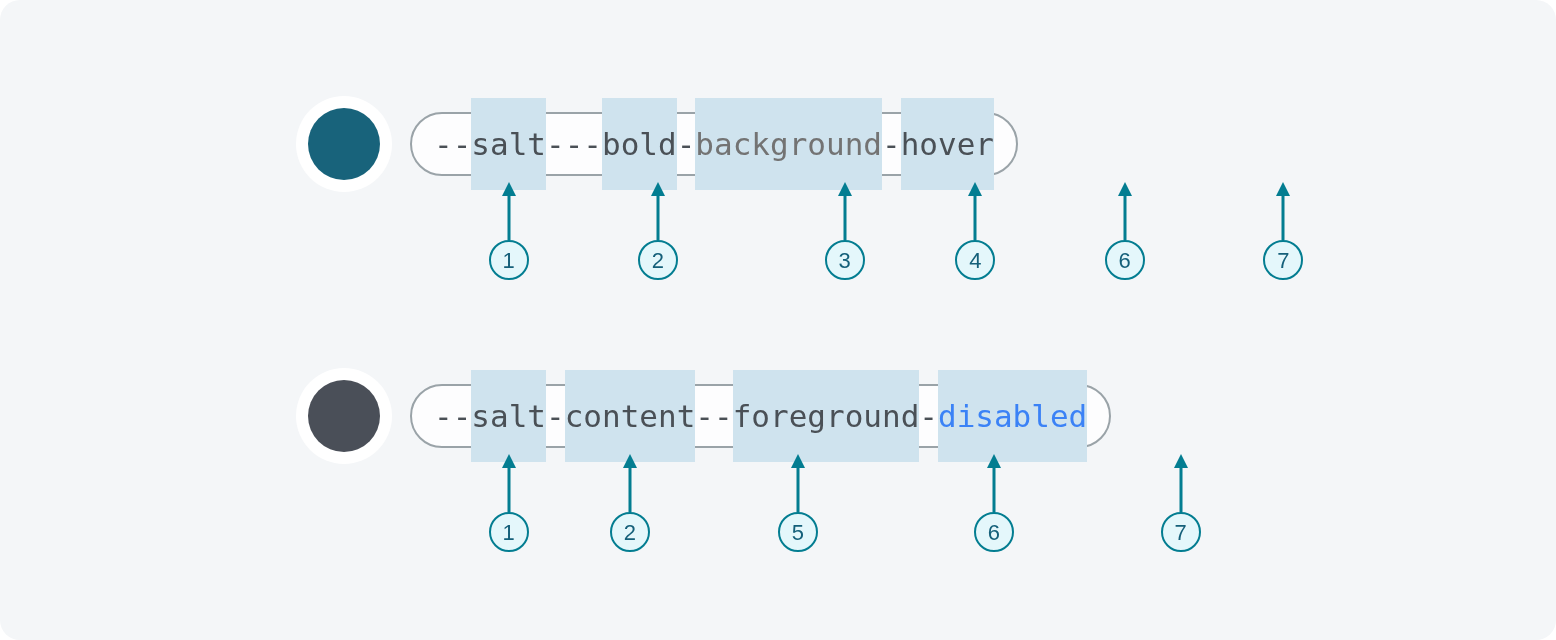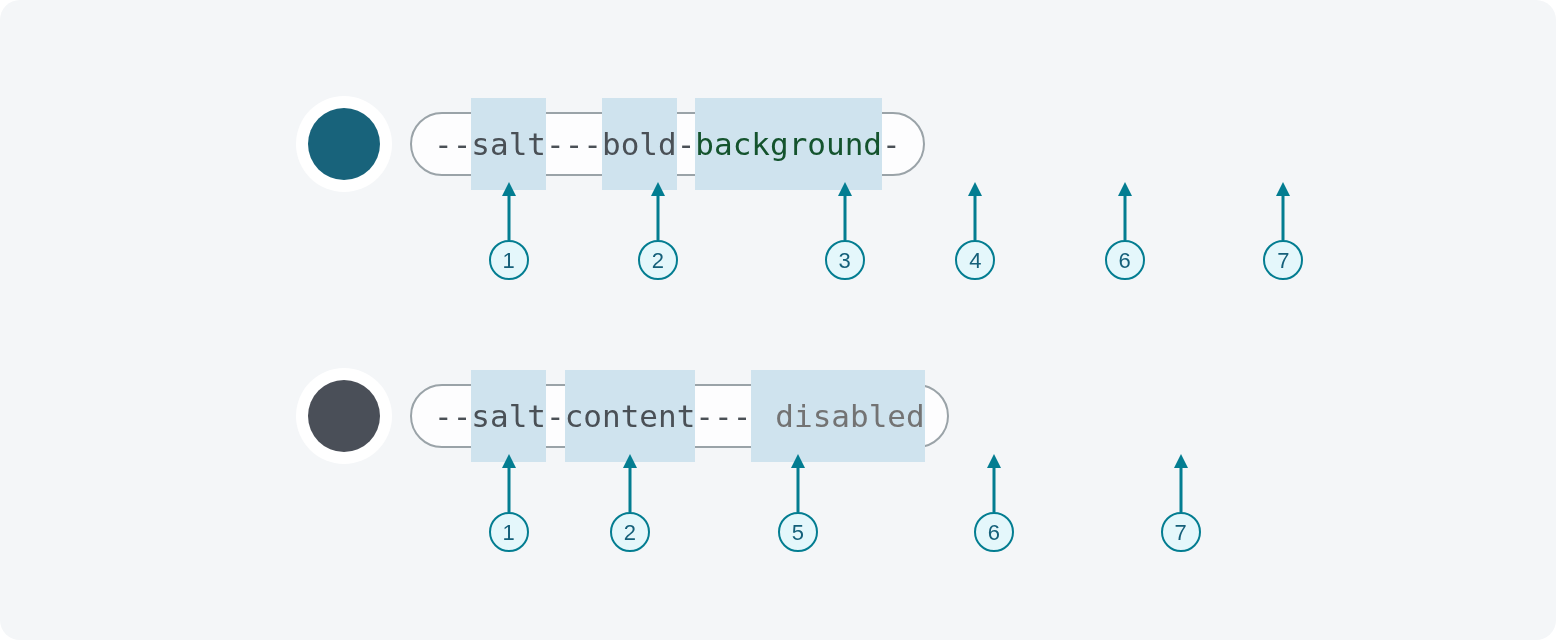--- a/index.html
+++ b/index.html
@@ -137,22 +137,23 @@
 
     <div class="pill" id="pill-1" style="left:410px;">
       <div class="pill-text" id="pill-text-1">
           <span class="dash" style="color: rgb(74, 80, 86);">--</span>
           <span class="seg hl" id="seg-1-0"><span style="color: rgb(74, 80, 86);">salt</span></span>
           <span class="dash" style="color: rgb(74, 80, 86);">-</span>
           <span class="dash" style="color: rgb(74, 80, 86);">-</span>
           <span class="dash" style="color: rgb(74, 80, 86);">-</span>
           <span class="seg hl" id="seg-1-3"><span style="color: rgb(74, 80, 86);">bold</span></span>
           <span class="dash" style="color: rgb(74, 80, 86);">-</span>
-          <span class="seg hl" id="seg-1-4"><span style="color: #14532d;">background</span></span>
-          <span class="dash" style="color: rgb(74, 80, 86);">-</span>
+          <span class="seg hl" id="seg-1-4"><span style="color: #737373;">background</span></span>
+          <span class="dash" style="color: rgb(74, 80, 86);">-</span>
+          <span class="seg hl" id="seg-1-5"><span style="color: rgb(74, 80, 86);">hover</span></span>
         </div>
     </div>
 
     <div id="callouts-1">
         <div class="callout" style="left: 486.656px; top: 86px;">
           <svg class="arrow-svg" width="20" height="58" viewBox="0 0 20 58">
             <line x1="10" y1="58" x2="10" y2="11" stroke="#037d91" stroke-width="3"></line>
             <polygon points="10,0 17,14 3,14" fill="#037d91"></polygon>
           </svg>
           <div class="badge">1</div>
@@ -202,22 +203,23 @@
     </div>
 
     <div class="pill" id="pill-2" style="left:410px;">
       <div class="pill-text" id="pill-text-2">
           <span class="dash" style="color: rgb(74, 80, 86);">--</span>
           <span class="seg hl" id="seg-2-0"><span style="color: rgb(74, 80, 86);">salt</span></span>
           <span class="dash" style="color: rgb(74, 80, 86);">-</span>
           <span class="seg hl" id="seg-2-1"><span style="color: rgb(74, 80, 86);">content</span></span>
           <span class="dash" style="color: rgb(74, 80, 86);">-</span>
           <span class="dash" style="color: rgb(74, 80, 86);">-</span>
-          <span class="dash" style="color: rgb(74, 80, 86);">-</span>
-          <span class="seg hl" id="seg-2-4"><span style="color: #737373; margin-left: 24px;">disabled</span></span>
+          <span class="seg hl" id="seg-2-3"><span style="color: rgb(74, 80, 86);">foreground</span></span>
+          <span class="dash" style="color: rgb(74, 80, 86);">-</span>
+          <span class="seg hl" id="seg-2-4"><span style="color: #3b82f6;">disabled</span></span>
         </div>
     </div>
 
     <div id="callouts-2">
         <div class="callout" style="left: 486.656px; top: 86px;">
           <svg class="arrow-svg" width="20" height="58" viewBox="0 0 20 58">
             <line x1="10" y1="58" x2="10" y2="11" stroke="#037d91" stroke-width="3"></line>
             <polygon points="10,0 17,14 3,14" fill="#037d91"></polygon>
           </svg>
           <div class="badge">1</div>

